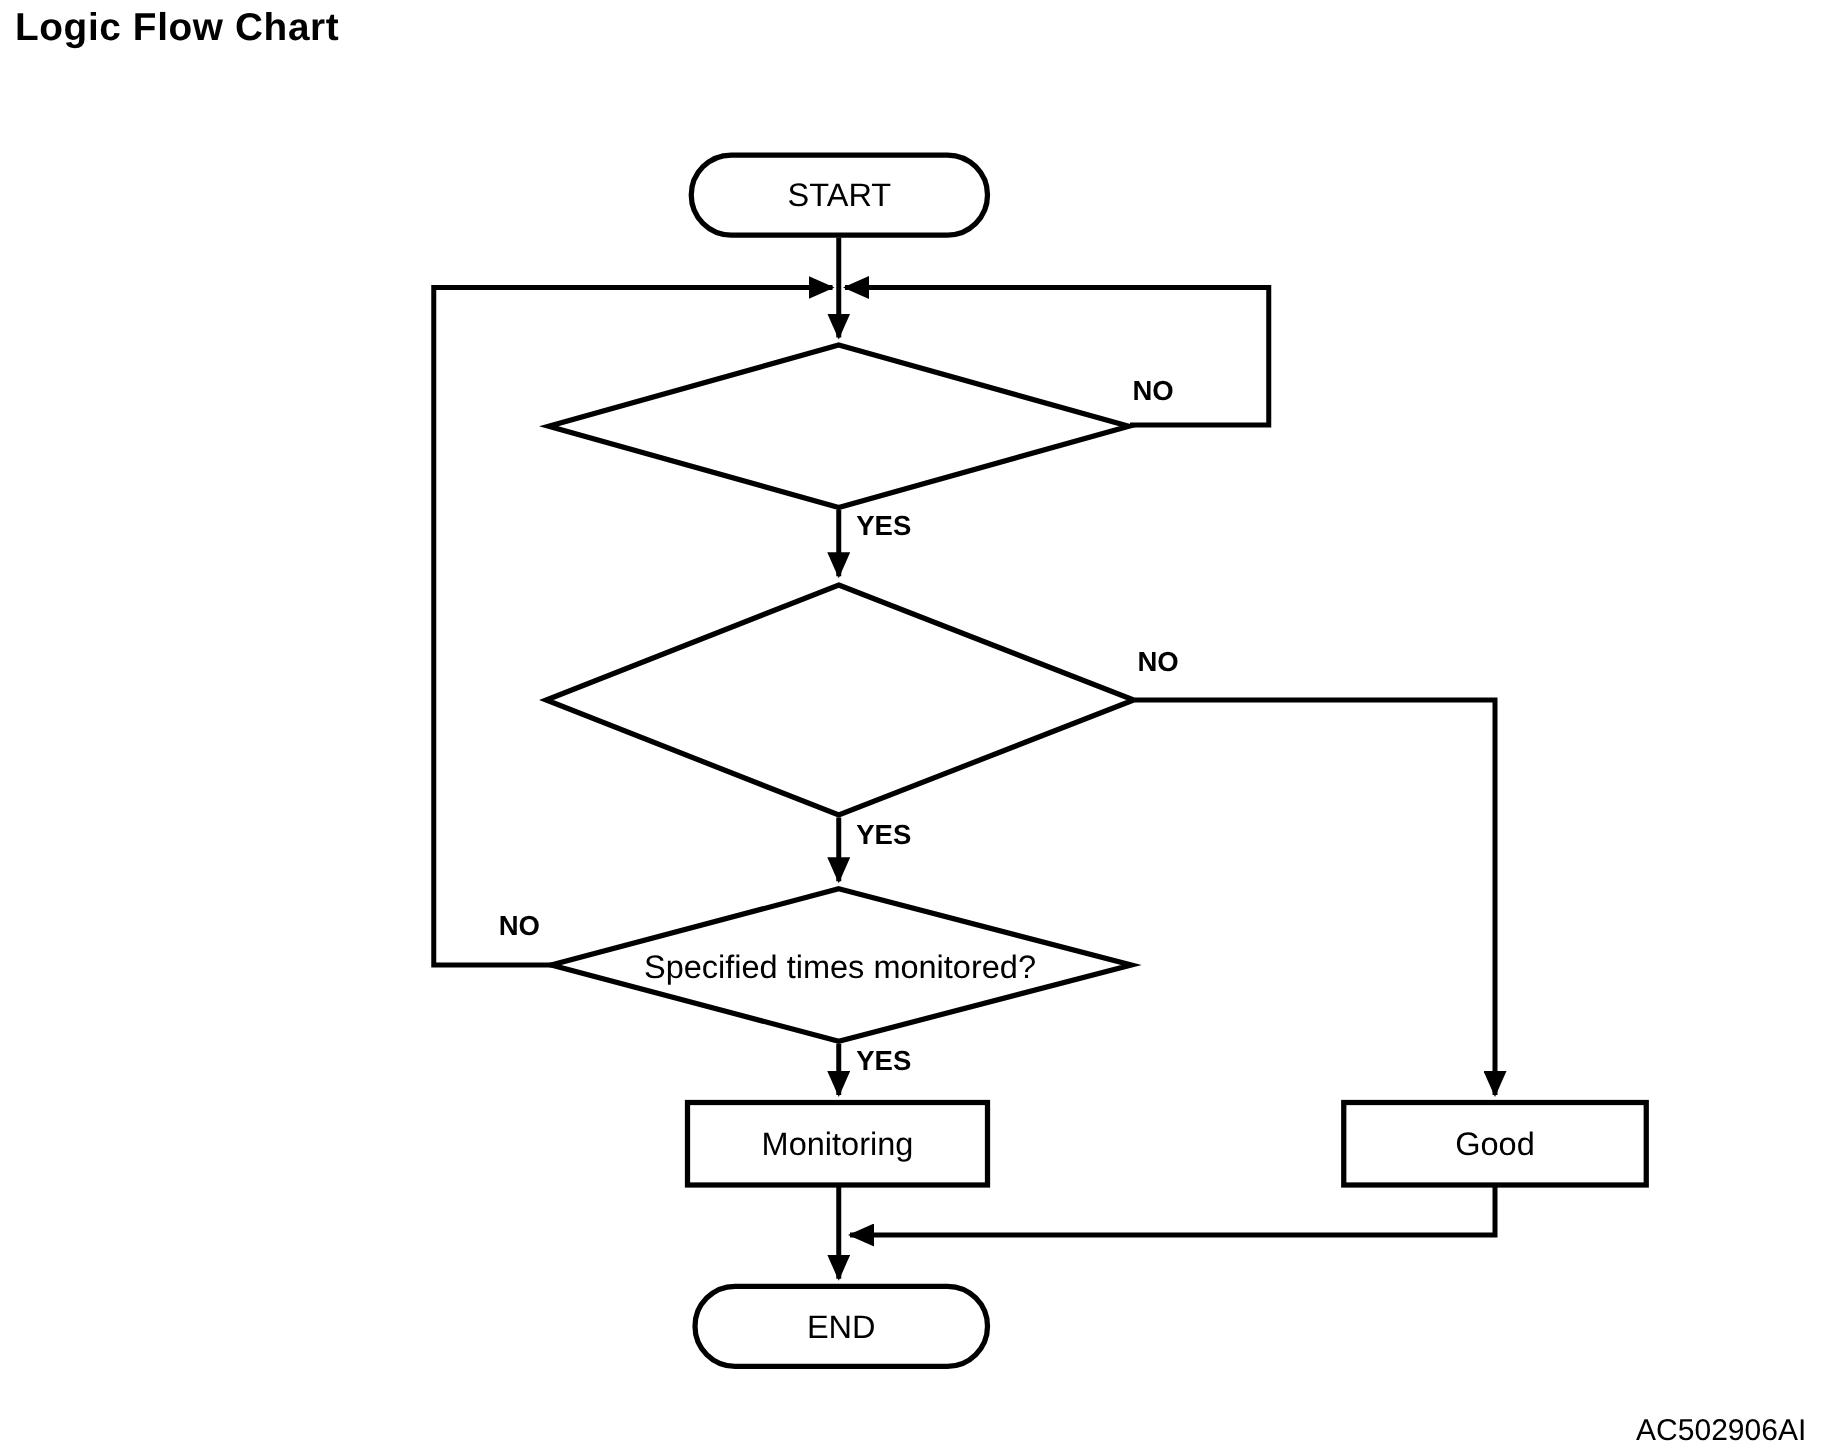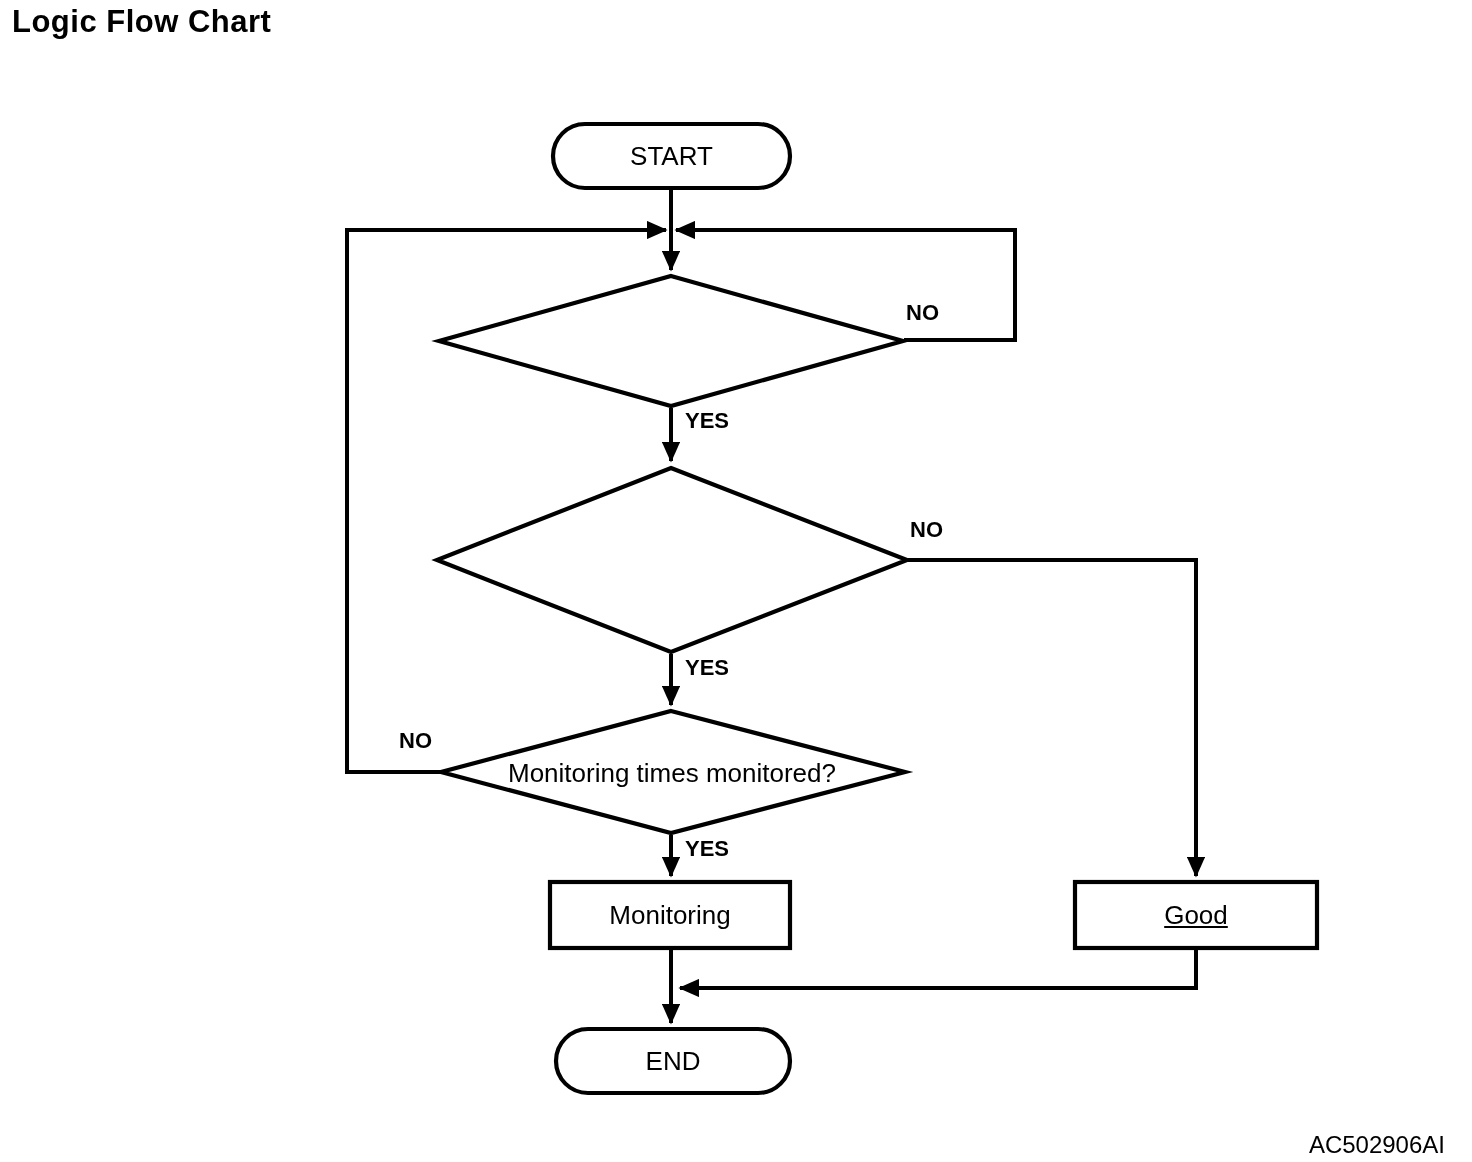--- a/index.html
+++ b/index.html
@@ -69,27 +69,27 @@
 
   <div class="lbl branch-label" style="left:906px; top:300px;">NO</div>
 
   <div class="lbl branch-label" style="left:685px; top:408px;">YES</div>
 
 
   <div class="lbl branch-label" style="left:910px; top:517px;">NO</div>
 
   <div class="lbl branch-label" style="left:685px; top:655px;">YES</div>
 
-  <div class="lbl node-label" style="left:452px; top:757px; width:440px; height:32px;">Monitoring times monitored?</div>
+  <div class="lbl node-label" style="left:452px; top:757px; width:440px; height:32px;">Specified times monitored?</div>
 
   <div class="lbl branch-label" style="left:399px; top:728px;">NO</div>
 
   <div class="lbl branch-label" style="left:685px; top:836px;">YES</div>
 
   <div class="lbl node-label" style="left:550px; top:882px; width:240px; height:66px;">Monitoring</div>
 
-  <div class="lbl node-label" style="left:1075px; top:882px; width:242px; height:66px;text-decoration:underline;">Good</div>
+  <div class="lbl node-label" style="left:1075px; top:882px; width:242px; height:66px;">Good</div>
 
   <div class="lbl node-label" style="left:556px; top:1029px; width:234px; height:64px;">END</div>
 
   <div class="lbl figure-code" style="right:27px; top:1131px;">AC502906AI</div>
 
 </div>
 
 </body></html>

